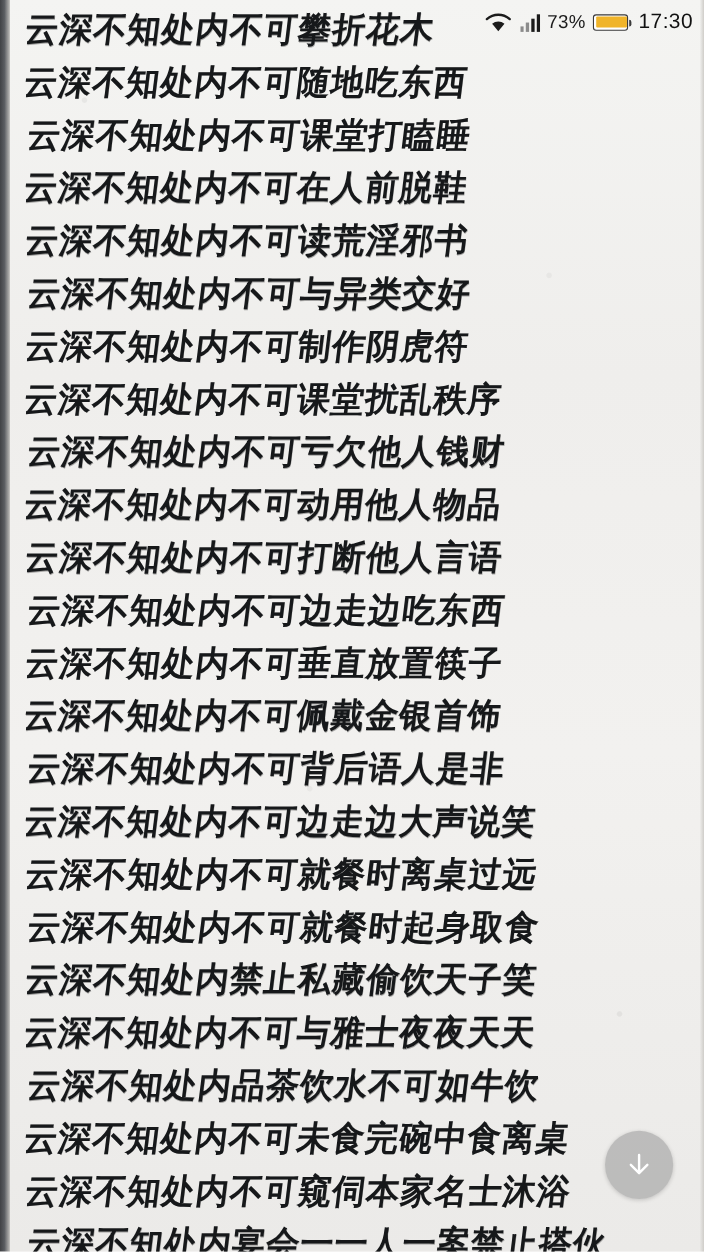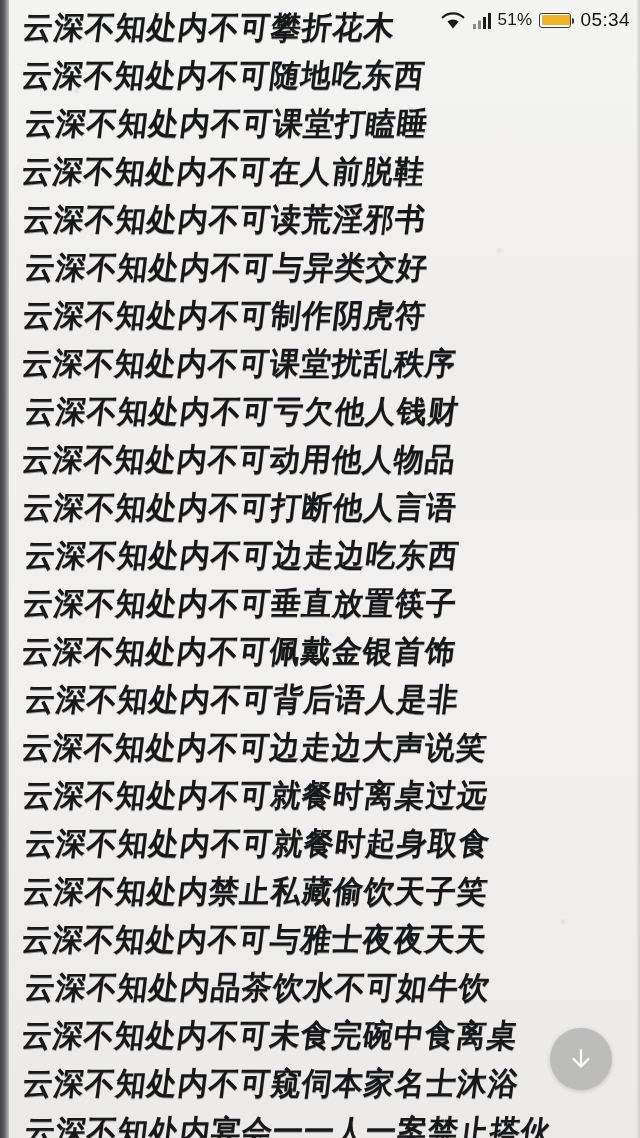--- a/index.html
+++ b/index.html
@@ -184,27 +184,27 @@
       </svg>
     </span>
     <span class="sb-item signal-icon">
       <svg width="18" height="17" viewBox="0 0 18 17">
         <rect x="0" y="12" width="3" height="5" fill="#8b8b8b"></rect>
         <rect x="5" y="8.5" width="3" height="8.5" fill="#8b8b8b"></rect>
         <rect x="10" y="5" width="3" height="12" fill="#1b1b1b"></rect>
         <rect x="15" y="1" width="3" height="16" fill="#1b1b1b"></rect>
       </svg>
     </span>
-    <span class="sb-item battery-pct">51%</span>
+    <span class="sb-item battery-pct">73%</span>
     <span class="sb-item">
       <span class="battery-icon">
           <span class="battery-fill"></span>
         </span>
     </span>
-    <span class="sb-item clock">05:34</span>
+    <span class="sb-item clock">17:30</span>
   </div>
 
   <div id="scroll-fab">
     <span>
       <svg width="30" height="30" viewBox="0 0 30 30">
         <path d="M15 6 L15 22 M7.5 15 L15 22.5 L22.5 15" stroke="#ffffff" stroke-width="2.2" fill="none" stroke-linecap="round" stroke-linejoin="round"></path>
       </svg>
     </span>
   </div>
 

